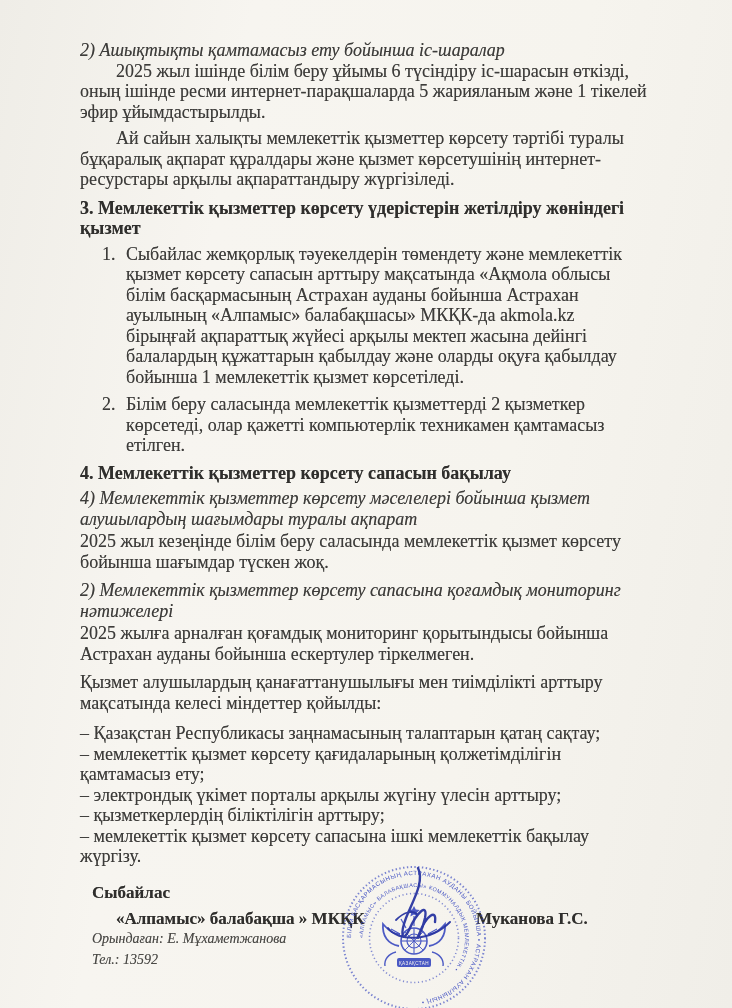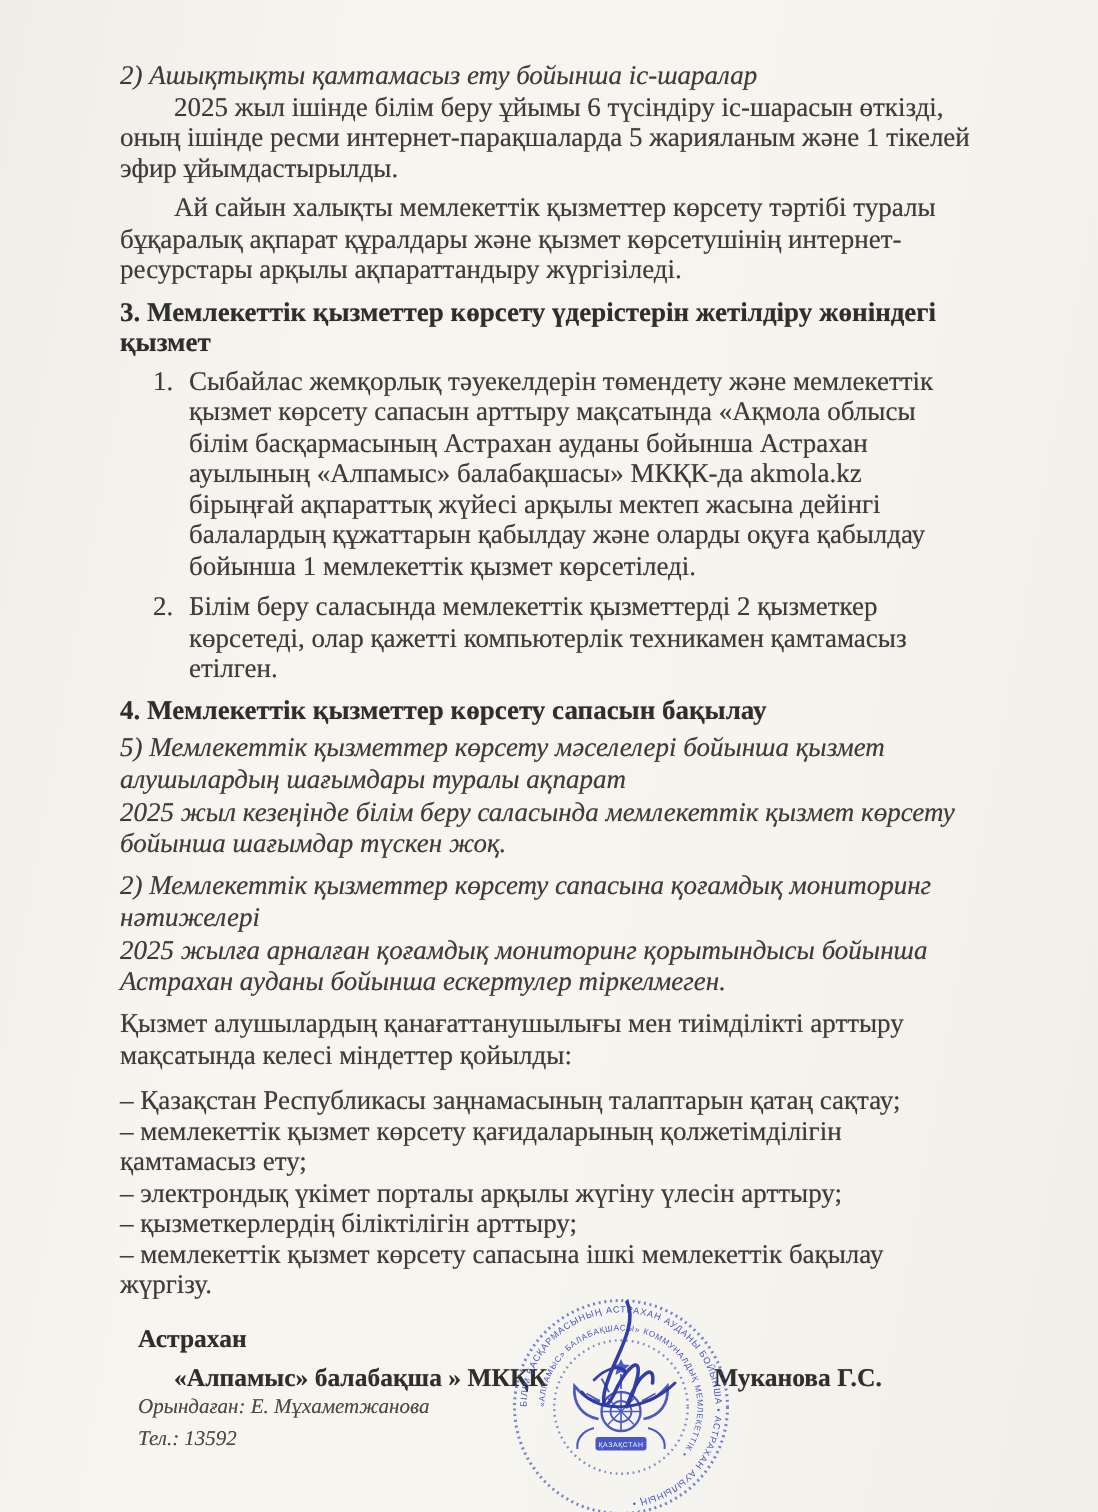--- a/index.html
+++ b/index.html
@@ -19,21 +19,21 @@
   .content{
     position:absolute;left:80px;top:40px;width:568px;
     font-size:18px;line-height:20.5px;
     text-shadow:0 0 .5px rgba(61,60,58,.55);
   }
   .it{font-style:italic;}
   .para{margin:0 0 6px 0;text-indent:36px;text-align:left;}
   .plain{margin:0 0 8px 0;}
   .head{font-weight:bold;color:#2f2e2c;margin:6px 0 5px 0;}
   .subhead{font-style:italic;margin:0 0 2px 0;}
-  .subtext{margin:0 0 8px 0;font-style:italic;}
+  .subtext{margin:0 0 8px 0;}
   .oli{display:flex;padding-left:22px;margin:0 0 7px 0;}
   .oli .num{flex:0 0 24px;}
   .oli .itext{flex:1;}
   .task{margin:0;}
   .sig-block{
     position:absolute;left:92px;top:880px;width:568px;
     font-weight:bold;color:#2f2e2c;font-size:17px;line-height:26px;
     text-shadow:0 0 .5px rgba(47,46,44,.55);
   }
   .sig-row{position:relative;height:26px;margin-left:24px;}
@@ -66,37 +66,37 @@
       <span class="num">1.</span>
       <span class="itext">Сыбайлас жемқорлық тәуекелдерін төмендету және мемлекеттік қызмет көрсету сапасын арттыру мақсатында «Ақмола облысы білім басқармасының Астрахан ауданы бойынша Астрахан ауылының «Алпамыс» балабақшасы» МКҚК-да akmola.kz бірыңғай ақпараттық жүйесі арқылы мектеп жасына дейінгі балалардың құжаттарын қабылдау және оларды оқуға қабылдау бойынша 1 мемлекеттік қызмет көрсетіледі.</span>
     </div>
     <div class="oli">
       <span class="num">2.</span>
       <span class="itext">Білім беру саласында мемлекеттік қызметтерді 2 қызметкер көрсетеді, олар қажетті компьютерлік техникамен қамтамасыз етілген.</span>
     </div>
 
     <div class="head">4. Мемлекеттік қызметтер көрсету сапасын бақылау</div>
 
-    <div class="subhead">5) Мемлекеттік қызметтер көрсету мәселелері бойынша қызмет алушылардың шағымдары туралы ақпарат</div>
+    <div class="subhead">4) Мемлекеттік қызметтер көрсету мәселелері бойынша қызмет алушылардың шағымдары туралы ақпарат</div>
     <div class="subtext">2025 жыл кезеңінде білім беру саласында мемлекеттік қызмет көрсету бойынша шағымдар түскен жоқ.</div>
 
     <div class="subhead">2) Мемлекеттік қызметтер көрсету сапасына қоғамдық мониторинг нәтижелері</div>
     <div class="subtext">2025 жылға арналған қоғамдық мониторинг қорытындысы бойынша Астрахан ауданы бойынша ескертулер тіркелмеген.</div>
 
     <div class="plain" style="margin-bottom:10px;">Қызмет алушылардың қанағаттанушылығы мен тиімділікті арттыру мақсатында келесі міндеттер қойылды:</div>
 
     <div class="task">– Қазақстан Республикасы заңнамасының талаптарын қатаң сақтау;</div>
     <div class="task">– мемлекеттік қызмет көрсету қағидаларының қолжетімділігін қамтамасыз ету;</div>
     <div class="task">– электрондық үкімет порталы арқылы жүгіну үлесін арттыру;</div>
     <div class="task">– қызметкерлердің біліктілігін арттыру;</div>
     <div class="task">– мемлекеттік қызмет көрсету сапасына ішкі мемлекеттік бақылау жүргізу.</div>
   </div>
 
   <div class="sig-block">
-    <div>Астрахан</div>
+    <div>Сыбайлас</div>
     <div class="sig-row">
       <span>«Алпамыс» балабақша » МКҚК</span>
       <span class="sig-name">Муканова Г.С.</span>
     </div>
   </div>
 
   <div class="exec-block">
     <div>Орындаған: Е. Мұхаметжанова</div>
     <div>Тел.: 13592</div>
   </div>

